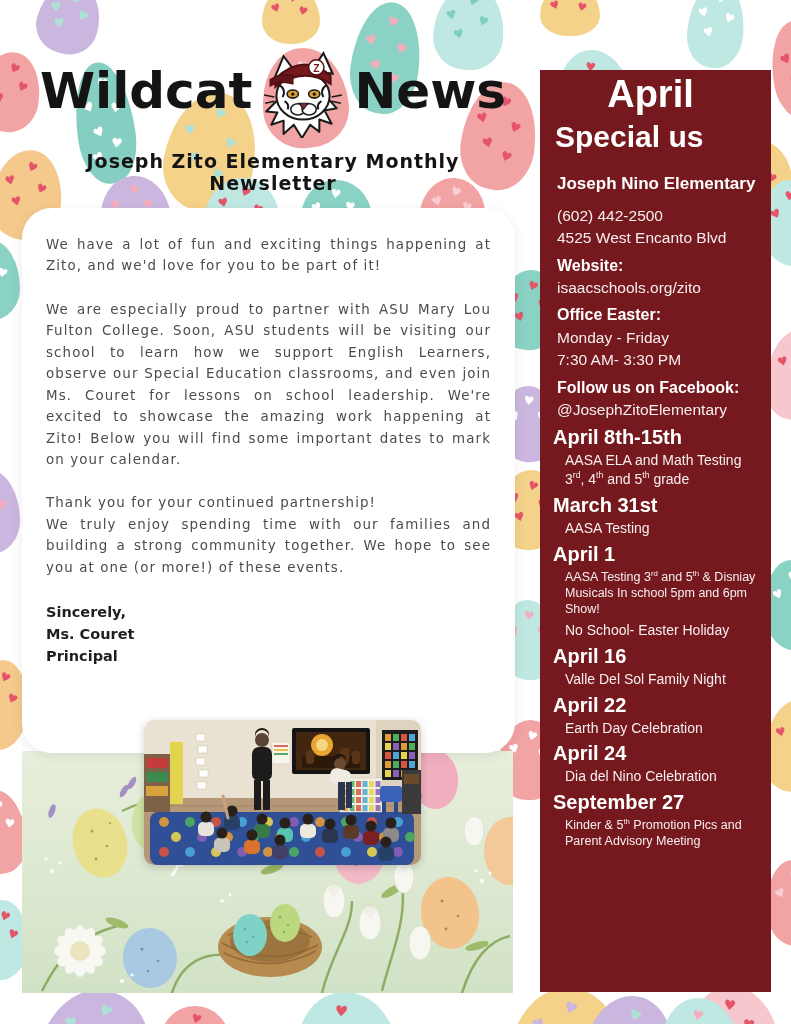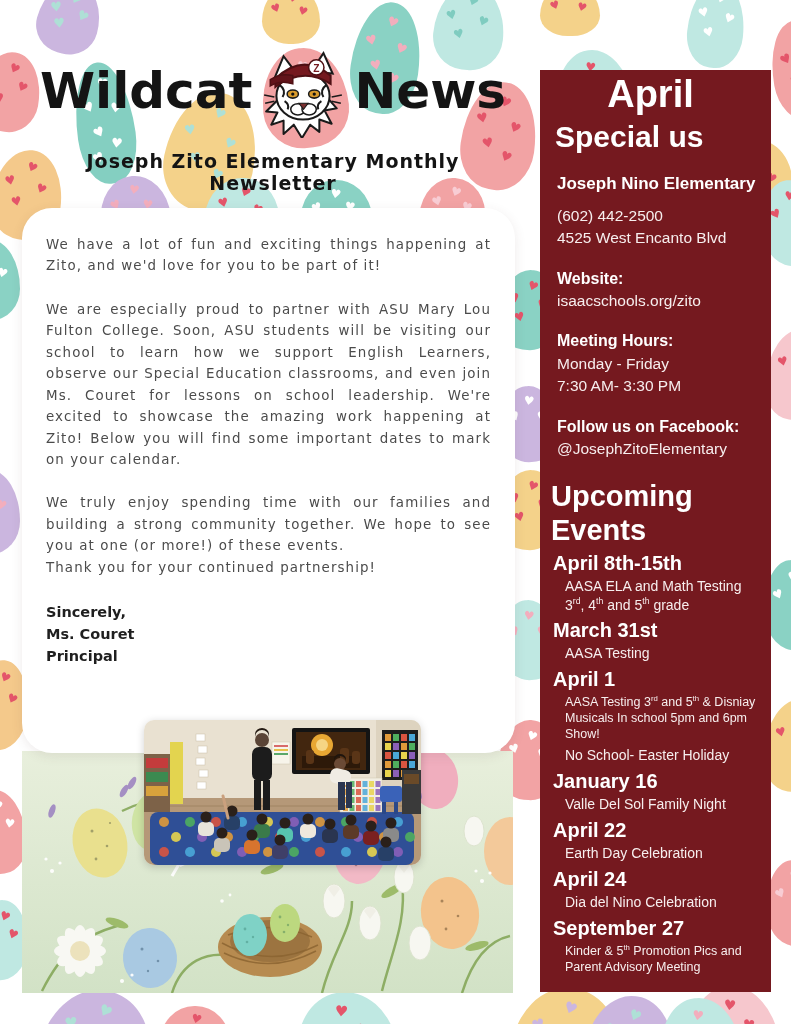--- a/index.html
+++ b/index.html
@@ -32,21 +32,21 @@
   .classroom-photo{position:absolute;left:144px;top:720px;width:277px;height:145px;z-index:6;border-radius:10px;overflow:hidden;
     box-shadow:0 2px 8px rgba(0,0,0,.18);}
 
   
   .sidebar{position:absolute;left:540px;top:70px;width:231px;height:922px;z-index:5;color:#fff;box-sizing:border-box;
     padding:4px 10px 0 0;}
   .month{font-size:38px;font-weight:bold;text-align:center;line-height:1.1;}
   .contact-h{font-size:30px;font-weight:bold;margin:4px 0 0 15px;line-height:1.1;}
   .school{font-size:17px;font-weight:bold;margin:21px 0 0 17px;}
   .contact-lines{font-size:15.5px;margin:11px 0 0 17px;line-height:1.45;color:#f7eeee;}
-  .block{margin:17px 0 0 17px;font-size:15.5px;line-height:1.45;color:#f7eeee;}
+  .block{margin:4px 0 0 17px;font-size:15.5px;line-height:1.45;color:#f7eeee;}
   .block .lbl{display:block;font-weight:bold;color:#ffffff;font-size:16px;}
   .events-h{font-size:29px;font-weight:bold;margin:20px 0 0 11px;line-height:1.15;}
   .event{margin:5px 0 0 13px;}
   .ev-date{font-size:20px;font-weight:bold;line-height:1.15;}
   .ev-detail{font-size:14px;line-height:1.28;margin:3px 0 0 12px;color:#f7eeee;}
   .ev-detail.small{font-size:12.5px;}
   sup{font-size:.62em;}
 </style>
 </head>
 <body>
@@ -282,22 +282,22 @@
         <text x="55" y="23" font-size="10" font-weight="bold" text-anchor="middle" fill="#75191f" font-family="Liberation Sans, sans-serif">Z</text>
       </svg>
       <span class="nl-title">News</span>
     </div>
     <div class="nl-subtitle">Joseph Zito Elementary Monthly Newsletter</div>
   </header>
 
   <section class="letter-card">
     <p>We have a lot of fun and exciting things happening at Zito, and we'd love for you to be part of it!</p>
     <p>We are especially proud to partner with ASU Mary Lou Fulton College. Soon, ASU students will be visiting our school to learn how we support English Learners, observe our Special Education classrooms, and even join Ms. Couret for lessons on school leadership. We're excited to showcase the amazing work happening at Zito! Below you will find some important dates to mark on your calendar.</p>
+    <p class="no-gap">Thank you for your continued partnership!</p>
     <p class="no-gap">We truly enjoy spending time with our families and building a strong community together. We hope to see you at one (or more!) of these events.</p>
-    <p class="no-gap">Thank you for your continued partnership!</p>
     <div class="signoff">
       <div>Sincerely,</div>
       <div>Ms. Couret</div>
       <div>Principal</div>
     </div>
   </section>
 
   <div class="easter-strip">
     <svg width="491" height="242" viewBox="0 0 491 242">
       <defs>
@@ -604,47 +604,46 @@
     <div class="school">Joseph Nino Elementary</div>
     <div class="contact-lines">
       <div>(602) 442-2500</div>
       <div>4525 West Encanto Blvd</div>
     </div>
     <div class="block">
       <span class="lbl">Website:</span>
       <span>isaacschools.org/zito</span>
     </div>
     <div class="block">
-      <span class="lbl">Meeting Hours:</span>
+      <span class="lbl">Office Easter:</span>
       <div>Monday - Friday</div>
       <div>7:30 AM- 3:30 PM</div>
     </div>
     <div class="block">
       <span class="lbl">Follow us on Facebook:</span>
       <span>@JosephZitoElementary</span>
     </div>
-    <div class="events-h">Upcoming Events</div>
 
     <div class="event">
       <div class="ev-date">April 8th-15th</div>
       <div class="ev-detail">AASA ELA and Math Testing 3<sup>rd</sup>, 4<sup>th</sup> and 5<sup>th</sup> grade</div>
     </div>
     <div class="event">
       <div class="ev-date">March 31st</div>
       <div class="ev-detail">AASA Testing</div>
     </div>
     <div class="event">
       <div class="ev-date">April 1</div>
       <div class="ev-detail small">AASA Testing 3<sup>rd</sup> and 5<sup>th</sup> &amp; Disniay Musicals In school 5pm and 6pm Show!</div>
     </div>
     <div class="event">
       <div class="ev-detail">No School- Easter Holiday</div>
     </div>
     <div class="event">
-      <div class="ev-date">January 16</div>
+      <div class="ev-date">April 16</div>
       <div class="ev-detail">Valle Del Sol Family Night</div>
     </div>
     <div class="event">
       <div class="ev-date">April 22</div>
       <div class="ev-detail">Earth Day Celebration</div>
     </div>
     <div class="event">
       <div class="ev-date">April 24</div>
       <div class="ev-detail">Dia del Nino Celebration</div>
     </div>

